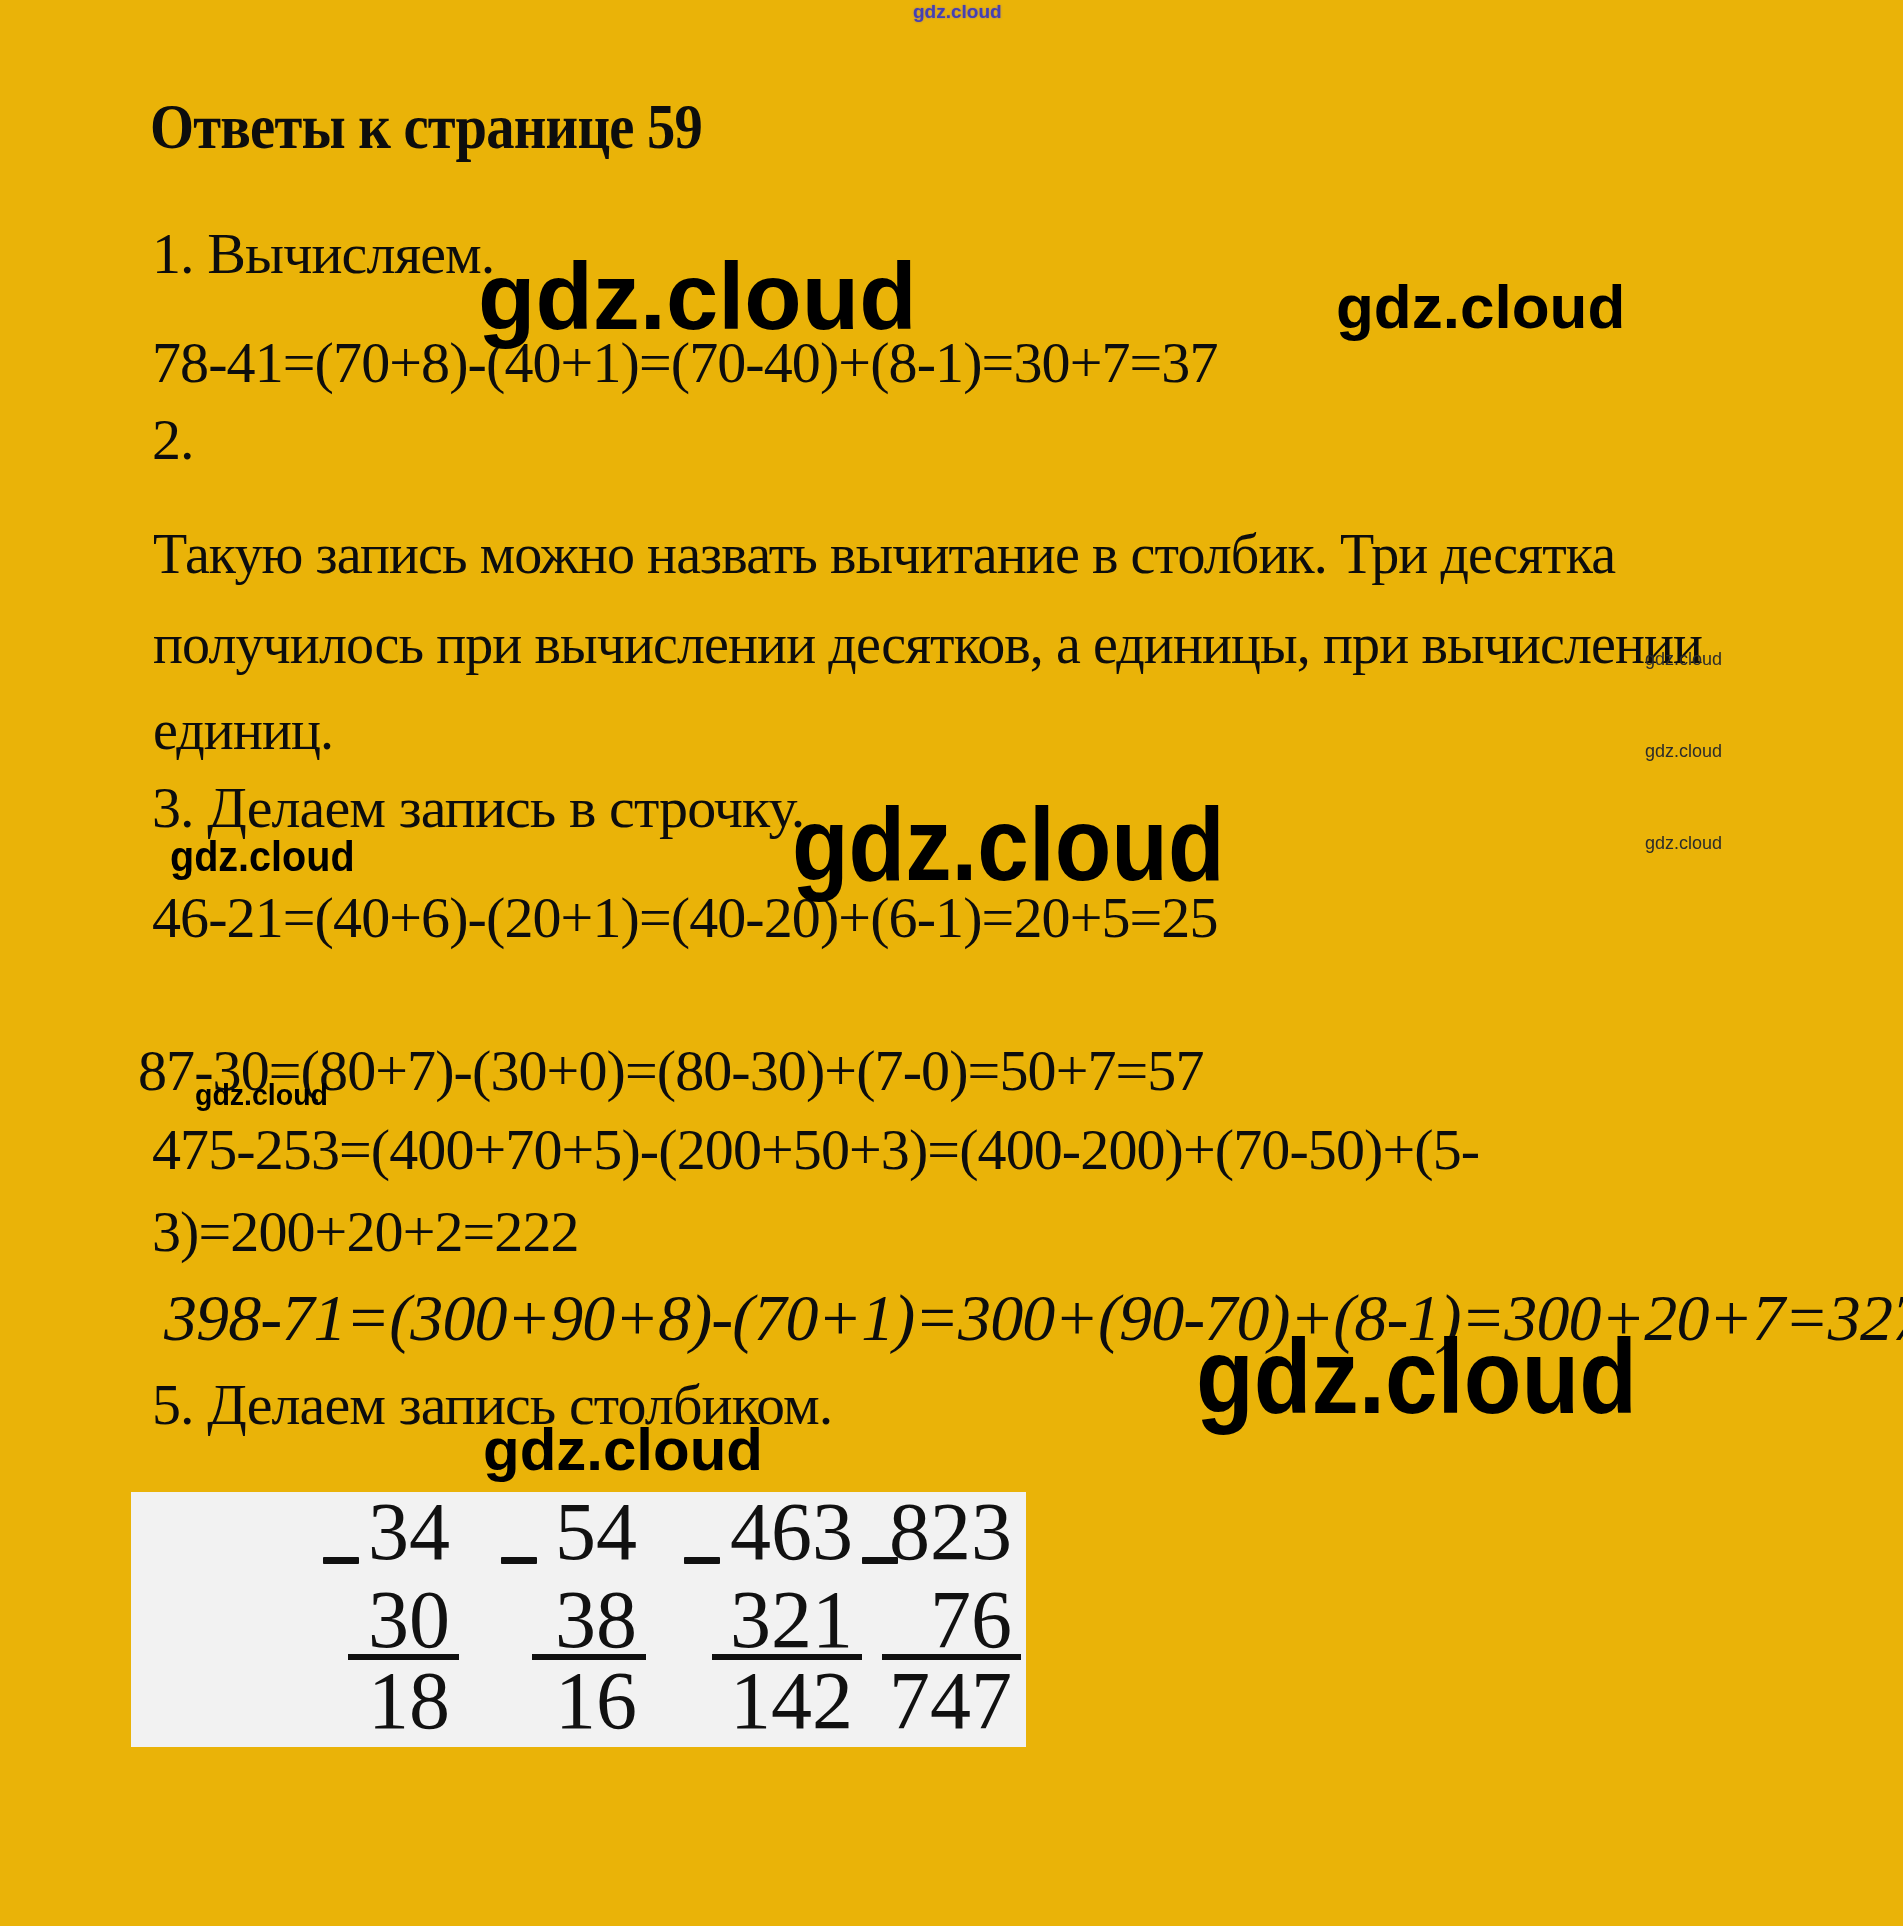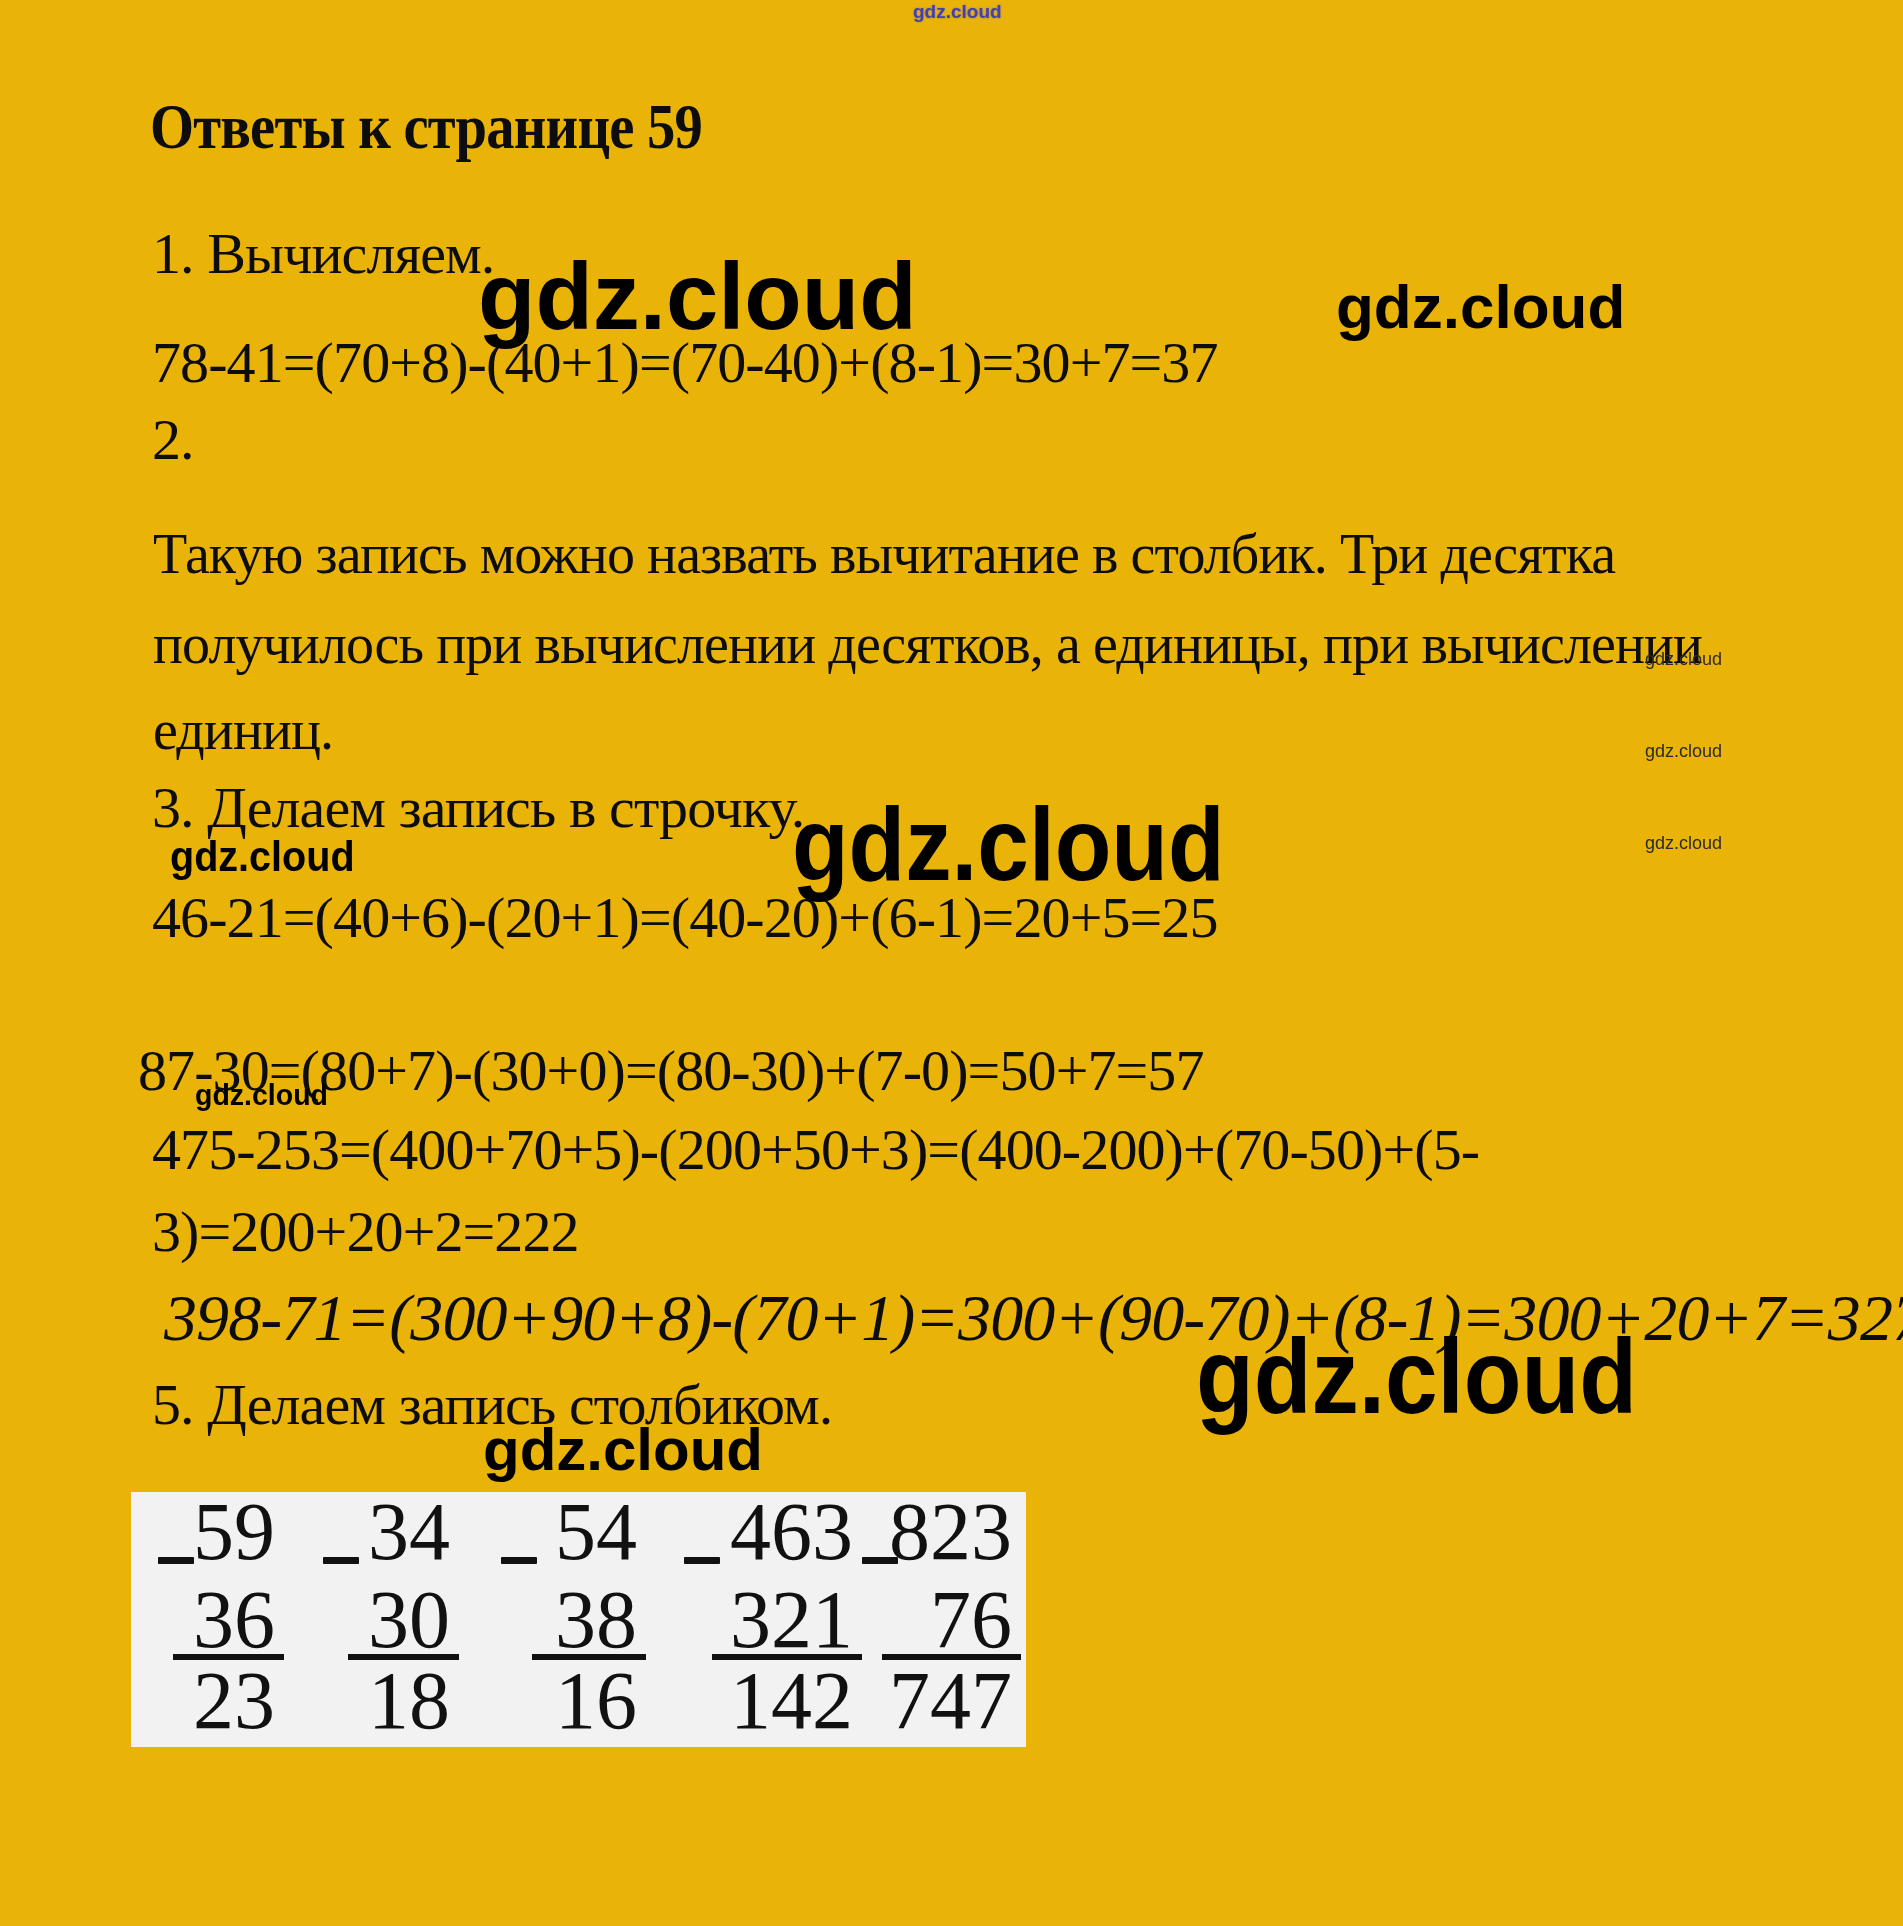--- a/index.html
+++ b/index.html
@@ -121,27 +121,20 @@
   <div class="line" style="left:152px;top:889px;font-size:58px;">46-21=(40+6)-(20+1)=(40-20)+(6-1)=20+5=25</div>
   <div class="line" style="left:138px;top:1042px;font-size:58px;">87-30=(80+7)-(30+0)=(80-30)+(7-0)=50+7=57</div>
   <div class="line" style="left:152px;top:1121px;font-size:58px;">475-253=(400+70+5)-(200+50+3)=(400-200)+(70-50)+(5-</div>
   <div class="line" style="left:152px;top:1203px;font-size:58px;">3)=200+20+2=222</div>
   <div class="line" style="left:164px;top:1285px;font-size:66px;font-style:italic;">398-71=(300+90+8)-(70+1)=300+(90-70)+(8-1)=300+20+7=327</div>
 
   <div class="line" style="left:152px;top:1376px;font-size:58px;">5. Делаем запись столбиком.</div>
 
   <div class="scan-strip"></div>
 
-  <div class="col-problem" style="left:139px;width:136px;">
-    <span class="minus-icon" style="left:19px;"></span>
-    <div class="num minuend">59</div>
-    <div class="num subtrahend">36</div>
-    <div class="rule" style="width:111px;"></div>
-    <div class="num difference">23</div>
-  </div>
 
   <div class="col-problem" style="left:314px;width:136px;">
     <span class="minus-icon" style="left:9.4px;"></span>
     <div class="num minuend">34</div>
     <div class="num subtrahend">30</div>
     <div class="rule" style="width:111px;"></div>
     <div class="num difference">18</div>
   </div>
 
   <div class="col-problem" style="left:492px;width:145px;">

